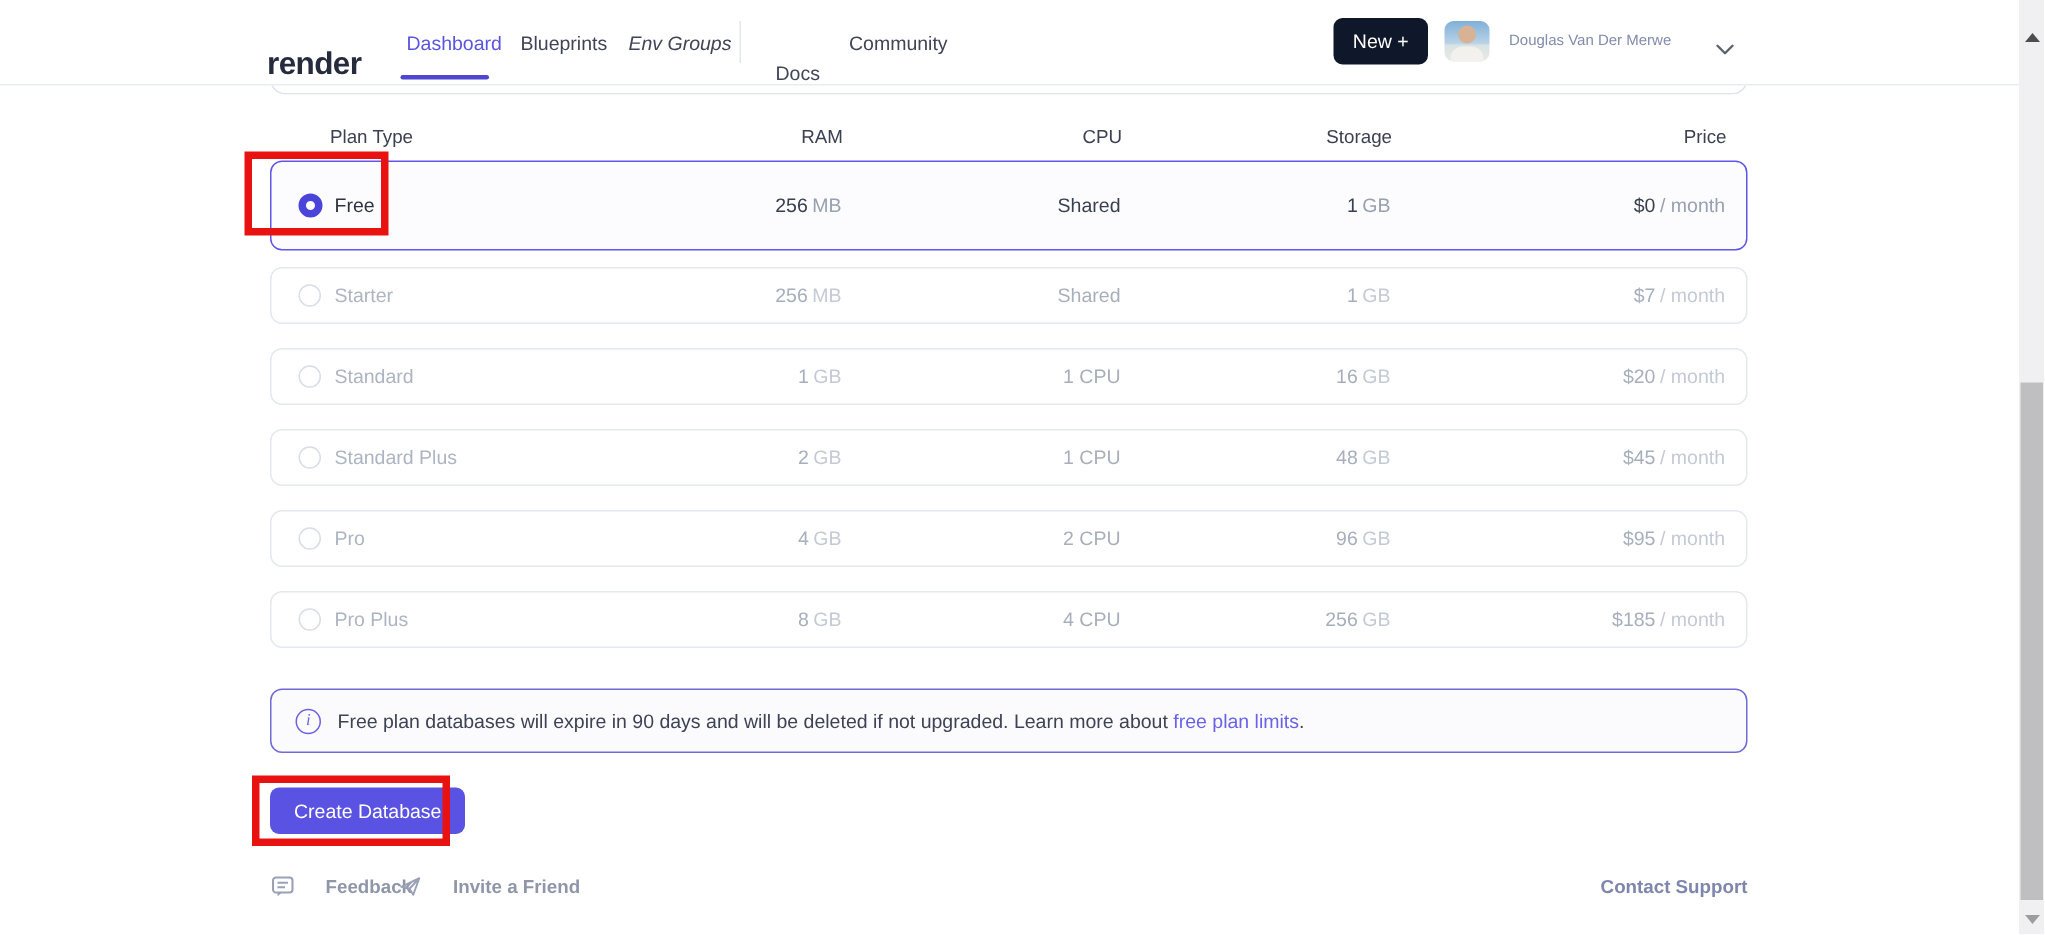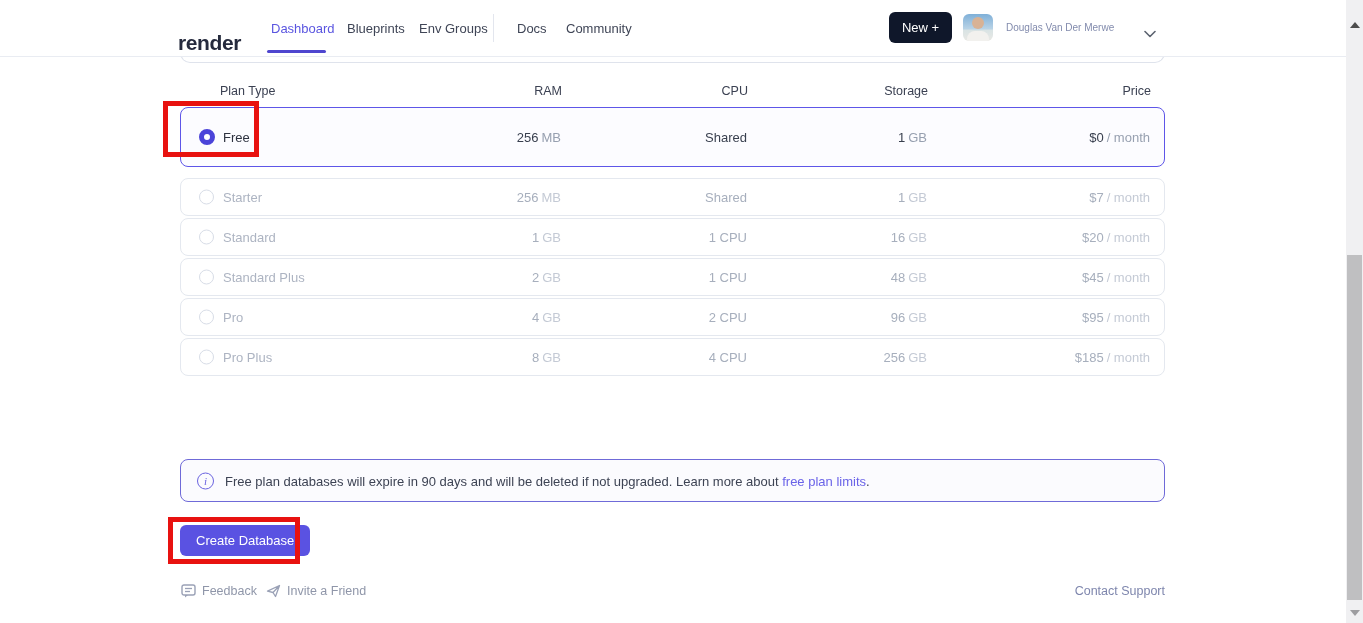--- a/index.html
+++ b/index.html
@@ -7,22 +7,22 @@
     font-family:"Liberation Sans", sans-serif; }
   .screen { position:relative; width:1363px; height:623px; background:#fff; overflow:hidden; }
 
   
   .header { position:absolute; left:0; top:0; width:1346px; height:57px; background:#fff;
     border-bottom:1px solid #e9ecf2; z-index:6; }
   .logo { position:absolute; left:178px; top:15px; font-size:21px; font-weight:bold;
     color:#252a3d; letter-spacing:-0.4px; cursor:pointer;margin-top:16px; }
   .nav-link { position:absolute; top:21px; font-size:13px; color:#3f4556; cursor:pointer; text-decoration:none; }
   .nav-link.active { color:#5a55e0; }
-  .nav-dashboard { left:271px; } .nav-blueprints { left:347px; } .nav-envgroups { left:419px; }
-  .nav-docs { left:517px; } .nav-community { left:566px; }
+  .nav-dashboard { left:271px; } .nav-blueprints { left:347px; } .nav-envgroups { left:419px;font-style:italic; }
+  .nav-docs { left:517px;margin-top:20px; } .nav-community { left:566px; }
   .nav-divider { position:absolute; left:493px; top:14px; width:1px; height:28px; background:#e3e6ee; }
   .nav-underline { position:absolute; left:267px; top:50px; width:59px; height:3px;
     background:#4f46cf; border-radius:2px; }
   .new-btn { position:absolute; left:889px; top:12px; width:63px; height:31px; border:none;
     background:#0f172a; color:#fff; font-size:13px; border-radius:6px; cursor:pointer;
     font-family:"Liberation Sans", sans-serif; }
   .avatar { position:absolute; left:963px; top:14px; width:30px; height:27px; border-radius:6px;
     overflow:hidden; cursor:pointer; background:linear-gradient(#7fb0d8 0%, #b9d3e6 55%, #d9e3e4 60%, #e9e9e5 100%); }
   .avatar .head { position:absolute; left:9px; top:3px; width:12px; height:12px; border-radius:50%;
     background:#d8b295; }
@@ -42,21 +42,21 @@
   
   .remnant-card { position:absolute; left:180px; top:42px; width:985px; height:21px;
     border:1px solid #dfe3ec; border-top:none; border-radius:0 0 10px 10px; background:#fff; z-index:1; }
 
   .col-header { position:absolute; top:84px; font-size:12.5px; font-weight:500; color:#3b4152; z-index:2; }
   .col-plantype { left:220px; }
 
   .content { position:absolute; left:180px; top:0; width:985px; height:623px; z-index:2; }
 
   .plan-rows { position:absolute; left:0; top:107px; width:985px; }
-  .plan-row { position:relative; width:985px; height:38px; margin-bottom:2px; background:#fff;
+  .plan-row { position:relative; width:985px; height:38px; margin-bottom:16px; background:#fff;
     border:1px solid #e4e8ef; border-radius:8px; cursor:pointer; }
   .plan-row.selected { height:60px; margin-bottom:11px; border:1px solid #5e56e8; background:#fcfcff; }
   .radio { position:absolute; left:18px; top:50%; transform:translateY(-50%); width:15px; height:15px;
     border-radius:50%; border:1.5px solid #d8dde7; background:#fff; }
   .plan-row.selected .radio { width:16px; height:16px; border:5px solid #4b44d9; }
   .plan-label { position:absolute; left:42px; top:50%; transform:translateY(-50%);
     font-size:13px; color:#adb4c2; white-space:nowrap; }
   .plan-row.selected .plan-label { color:#2e3340; }
   .cell { position:absolute; top:50%; transform:translateY(-50%); font-size:13px; white-space:nowrap; }
   .cell-ram { right:603px; } .cell-cpu { right:417px; } .cell-storage { right:237px; } .cell-price { right:14px; }
@@ -75,21 +75,21 @@
     text-align:center; font-family:"Liberation Serif", serif; font-style:italic; }
   .notice-text { position:absolute; left:44px; top:50%; transform:translateY(-50%);
     font-size:13px; color:#3d4354; white-space:nowrap; }
 
   .create-btn { position:absolute; left:0; top:525px; height:31px; padding:0 16px; border:none;
     background:#5a52e2; color:#fff; font-size:13px; font-weight:500; border-radius:6px; cursor:pointer;
     font-family:"Liberation Sans", sans-serif; }
 
   
   .footer-item { position:absolute; top:584px; font-size:12.5px; color:#8f96a9; cursor:pointer;
-    display:flex; align-items:flex-start; gap:6px; z-index:2; }
+    display:flex; align-items:flex-start; gap:21px; z-index:2;font-weight:bold; }
   .footer-feedback { left:181px; }
   .footer-invite { left:266px; }
   .footer-contact { right:198px; color:#7e86ad; }
   .footer-item svg { display:block; }
 
   
   .annotation { position:absolute; border:5px solid #e81210; background:transparent; z-index:8;
     pointer-events:none; }
   .annotation-free { left:163px; top:101px; width:96px; height:56px; }
   .annotation-create { left:168px; top:517px; width:132px; height:47px; }

